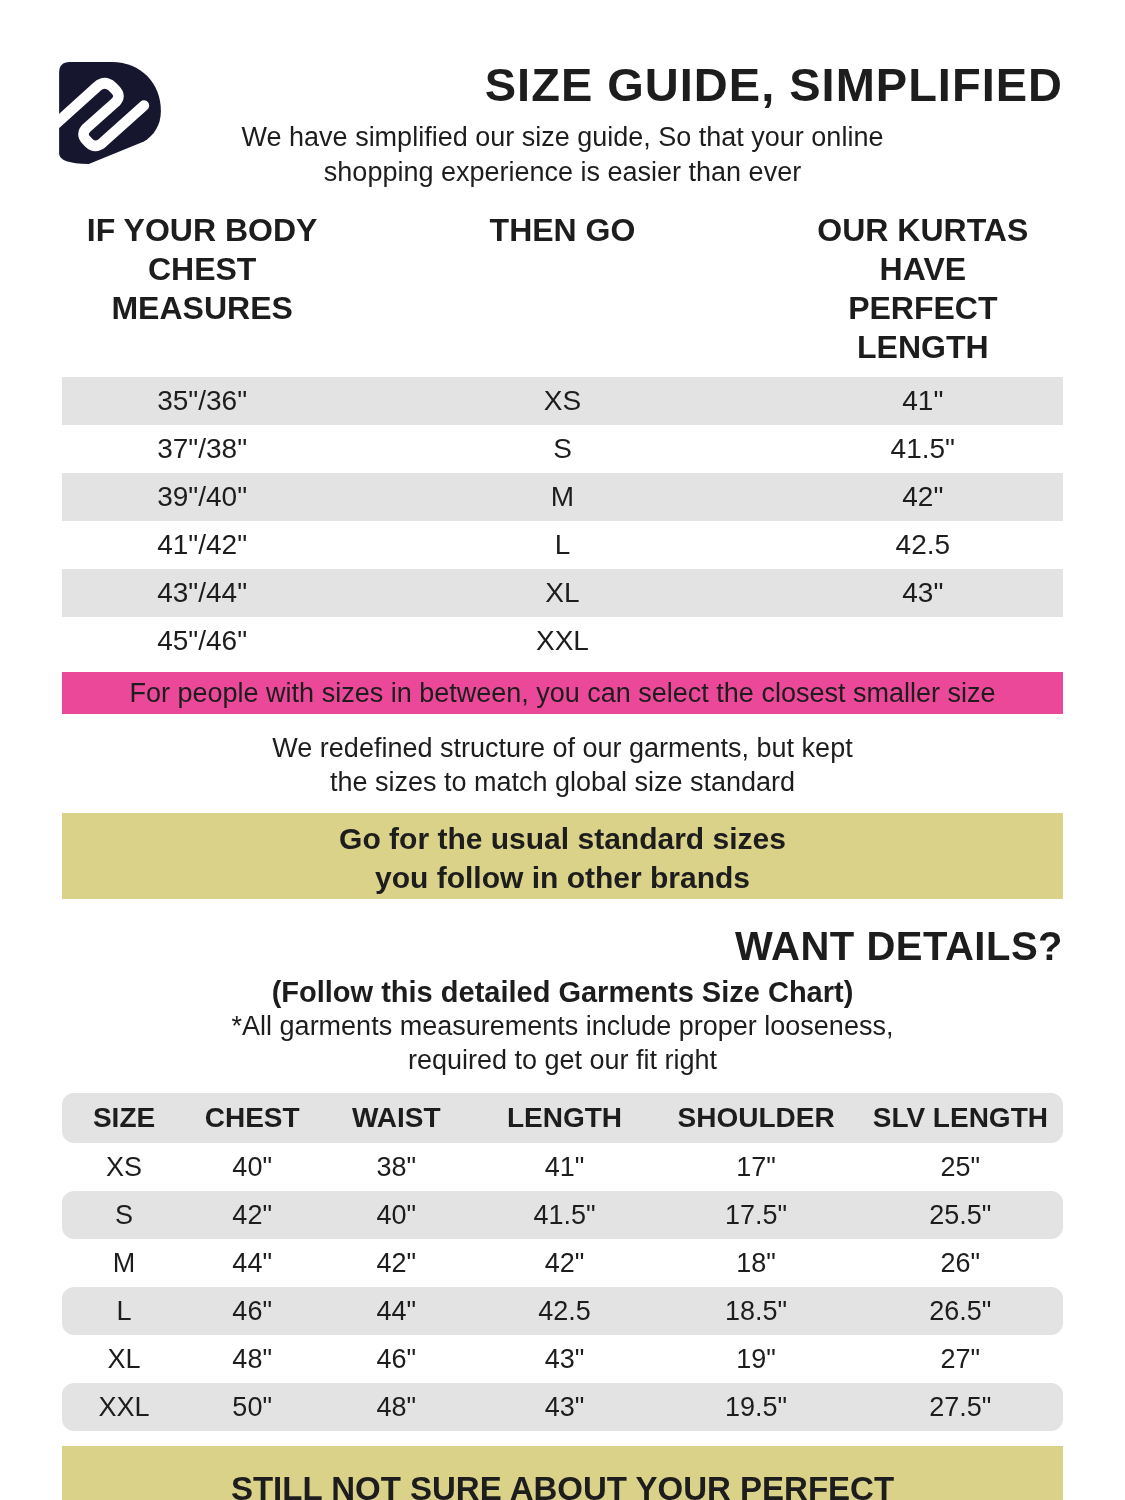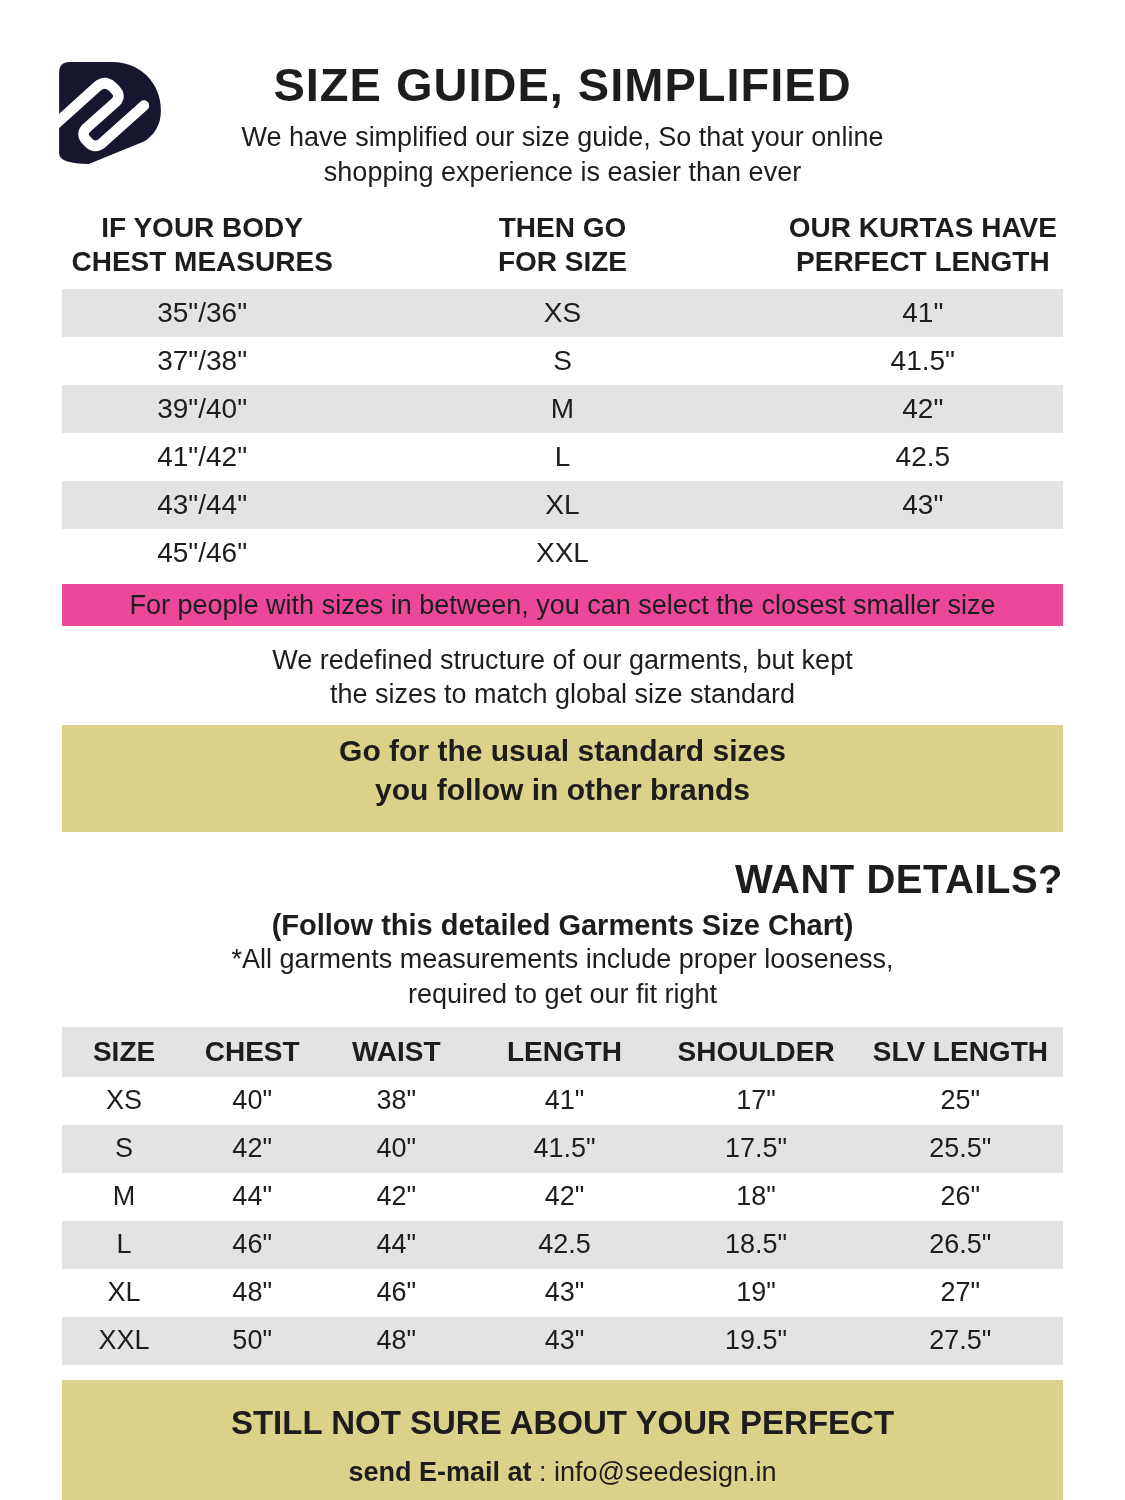--- a/index.html
+++ b/index.html
@@ -14,51 +14,51 @@
   .page { padding:48px 62px 0 62px; }
 
   
   .header { position:relative; text-align:center; }
   .logo {
     position:absolute; left:-5px; top:2px;
     width:106px; height:106px;
   }
   .title {
     font-size:47px; font-weight:bold; letter-spacing:1px;
-    line-height:1.15; margin-top:10px;
+    line-height:1.15; margin-top:10px;text-align:right;
   }
   .subtitle {
     font-size:27px; line-height:1.28; margin-top:8px;
   }
 
   
   .sg-grid { display:grid; grid-template-columns:28% 44% 28%; width:100%; }
-  .sg-header { margin:22px 0 10px 0; font-weight:bold; font-size:28px; line-height:1.22; text-align:center; }
+  .sg-header { margin:22px 0 10px 0; font-weight:bold; font-size:32px; line-height:1.22; text-align:center; }
   .sg-row { height:48px; align-items:center; text-align:center; font-size:28px; }
   .stripe { background:#e3e3e3; }
   .note-row {
     margin-top:7px; height:42px; background:#ec4899;
     display:flex; align-items:center; justify-content:center;
     font-size:27px;
   }
 
   .mid-text { text-align:center; font-size:27px; line-height:1.26; margin-top:17px; }
 
   .banner {
     margin-top:14px; background:#dbd28a; text-align:center;
-    padding:6px 0 23px 0;
+    padding:6px 0 2px 0;
   }
   .banner .b-line { font-weight:bold; font-size:30px; line-height:1.3; }
 
   
   .details-heading { text-align:right; font-size:40px; font-weight:bold; margin-top:25px; letter-spacing:0.5px; }
   .details-subheading { text-align:center; font-size:29px; font-weight:bold; margin-top:7px; }
   .details-note { text-align:center; font-size:27px; line-height:1.26; }
 
-  .dt-grid { display:grid; grid-template-columns:12.4% 13.2% 15.6% 18% 20.3% 20.5%; width:100%; }
+  .dt-grid { display:grid; grid-template-columns:12.4% 13.2% 15.6% 18% 20.3% 20.5%; width:100%;border-radius:12px; }
   .dt-header { margin-top:16px; height:50px; background:#e3e3e3; font-weight:bold; font-size:28px; align-items:center; text-align:center; }
   .dt-row { height:48px; align-items:center; text-align:center; font-size:27px; }
 
   
   .footer-banner {
     margin-top:15px; background:#dbd28a; text-align:center;
     padding:22px 0 24px 0;
   }
   .footer-banner .f-line { font-weight:bold; font-size:33px; line-height:1.28; }
   .footer-email { margin-top:13px; font-size:27px; }
@@ -81,21 +81,20 @@
     </div>
   </div>
 
   <div class="sg-grid sg-header">
     <div>
       <div>IF YOUR BODY</div>
       <div>CHEST MEASURES</div>
     </div>
     <div>
       <div>THEN GO</div>
-      <div>FOR SIZE</div>
     </div>
     <div>
       <div>OUR KURTAS HAVE</div>
       <div>PERFECT LENGTH</div>
     </div>
   </div>
 
   <div>
     <div class="sg-grid sg-row stripe">
       <div>35"/36"</div>

